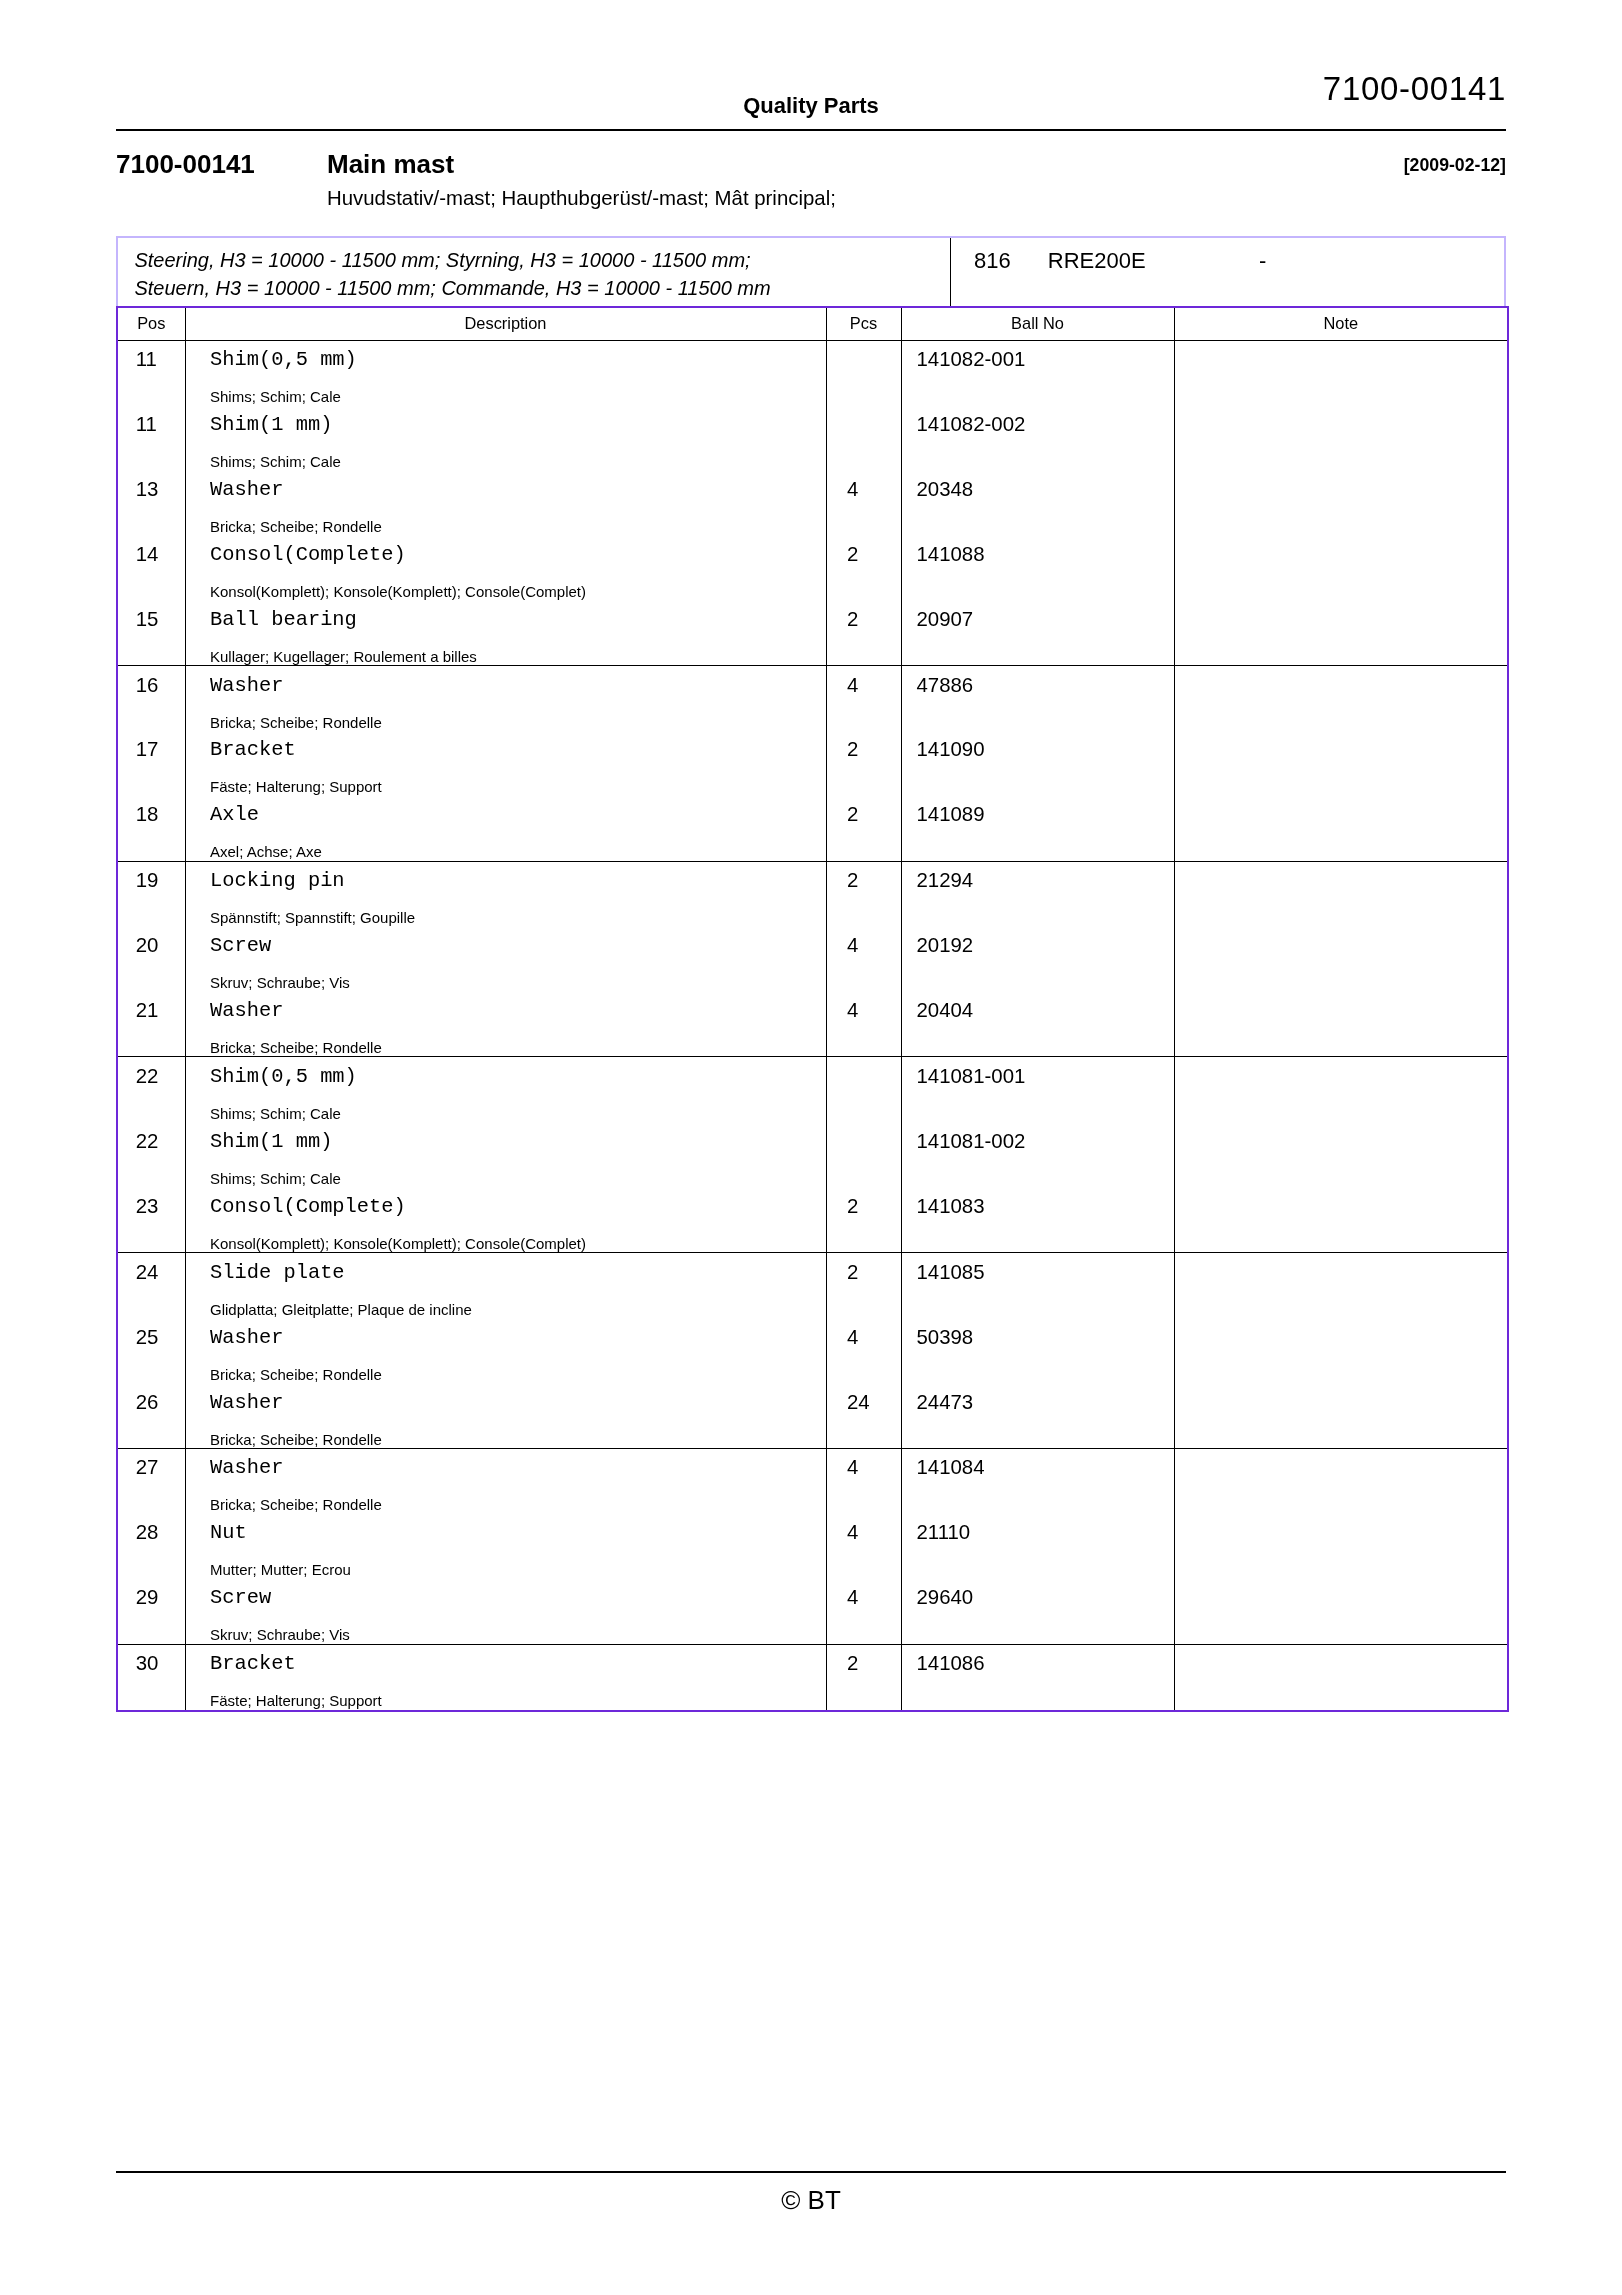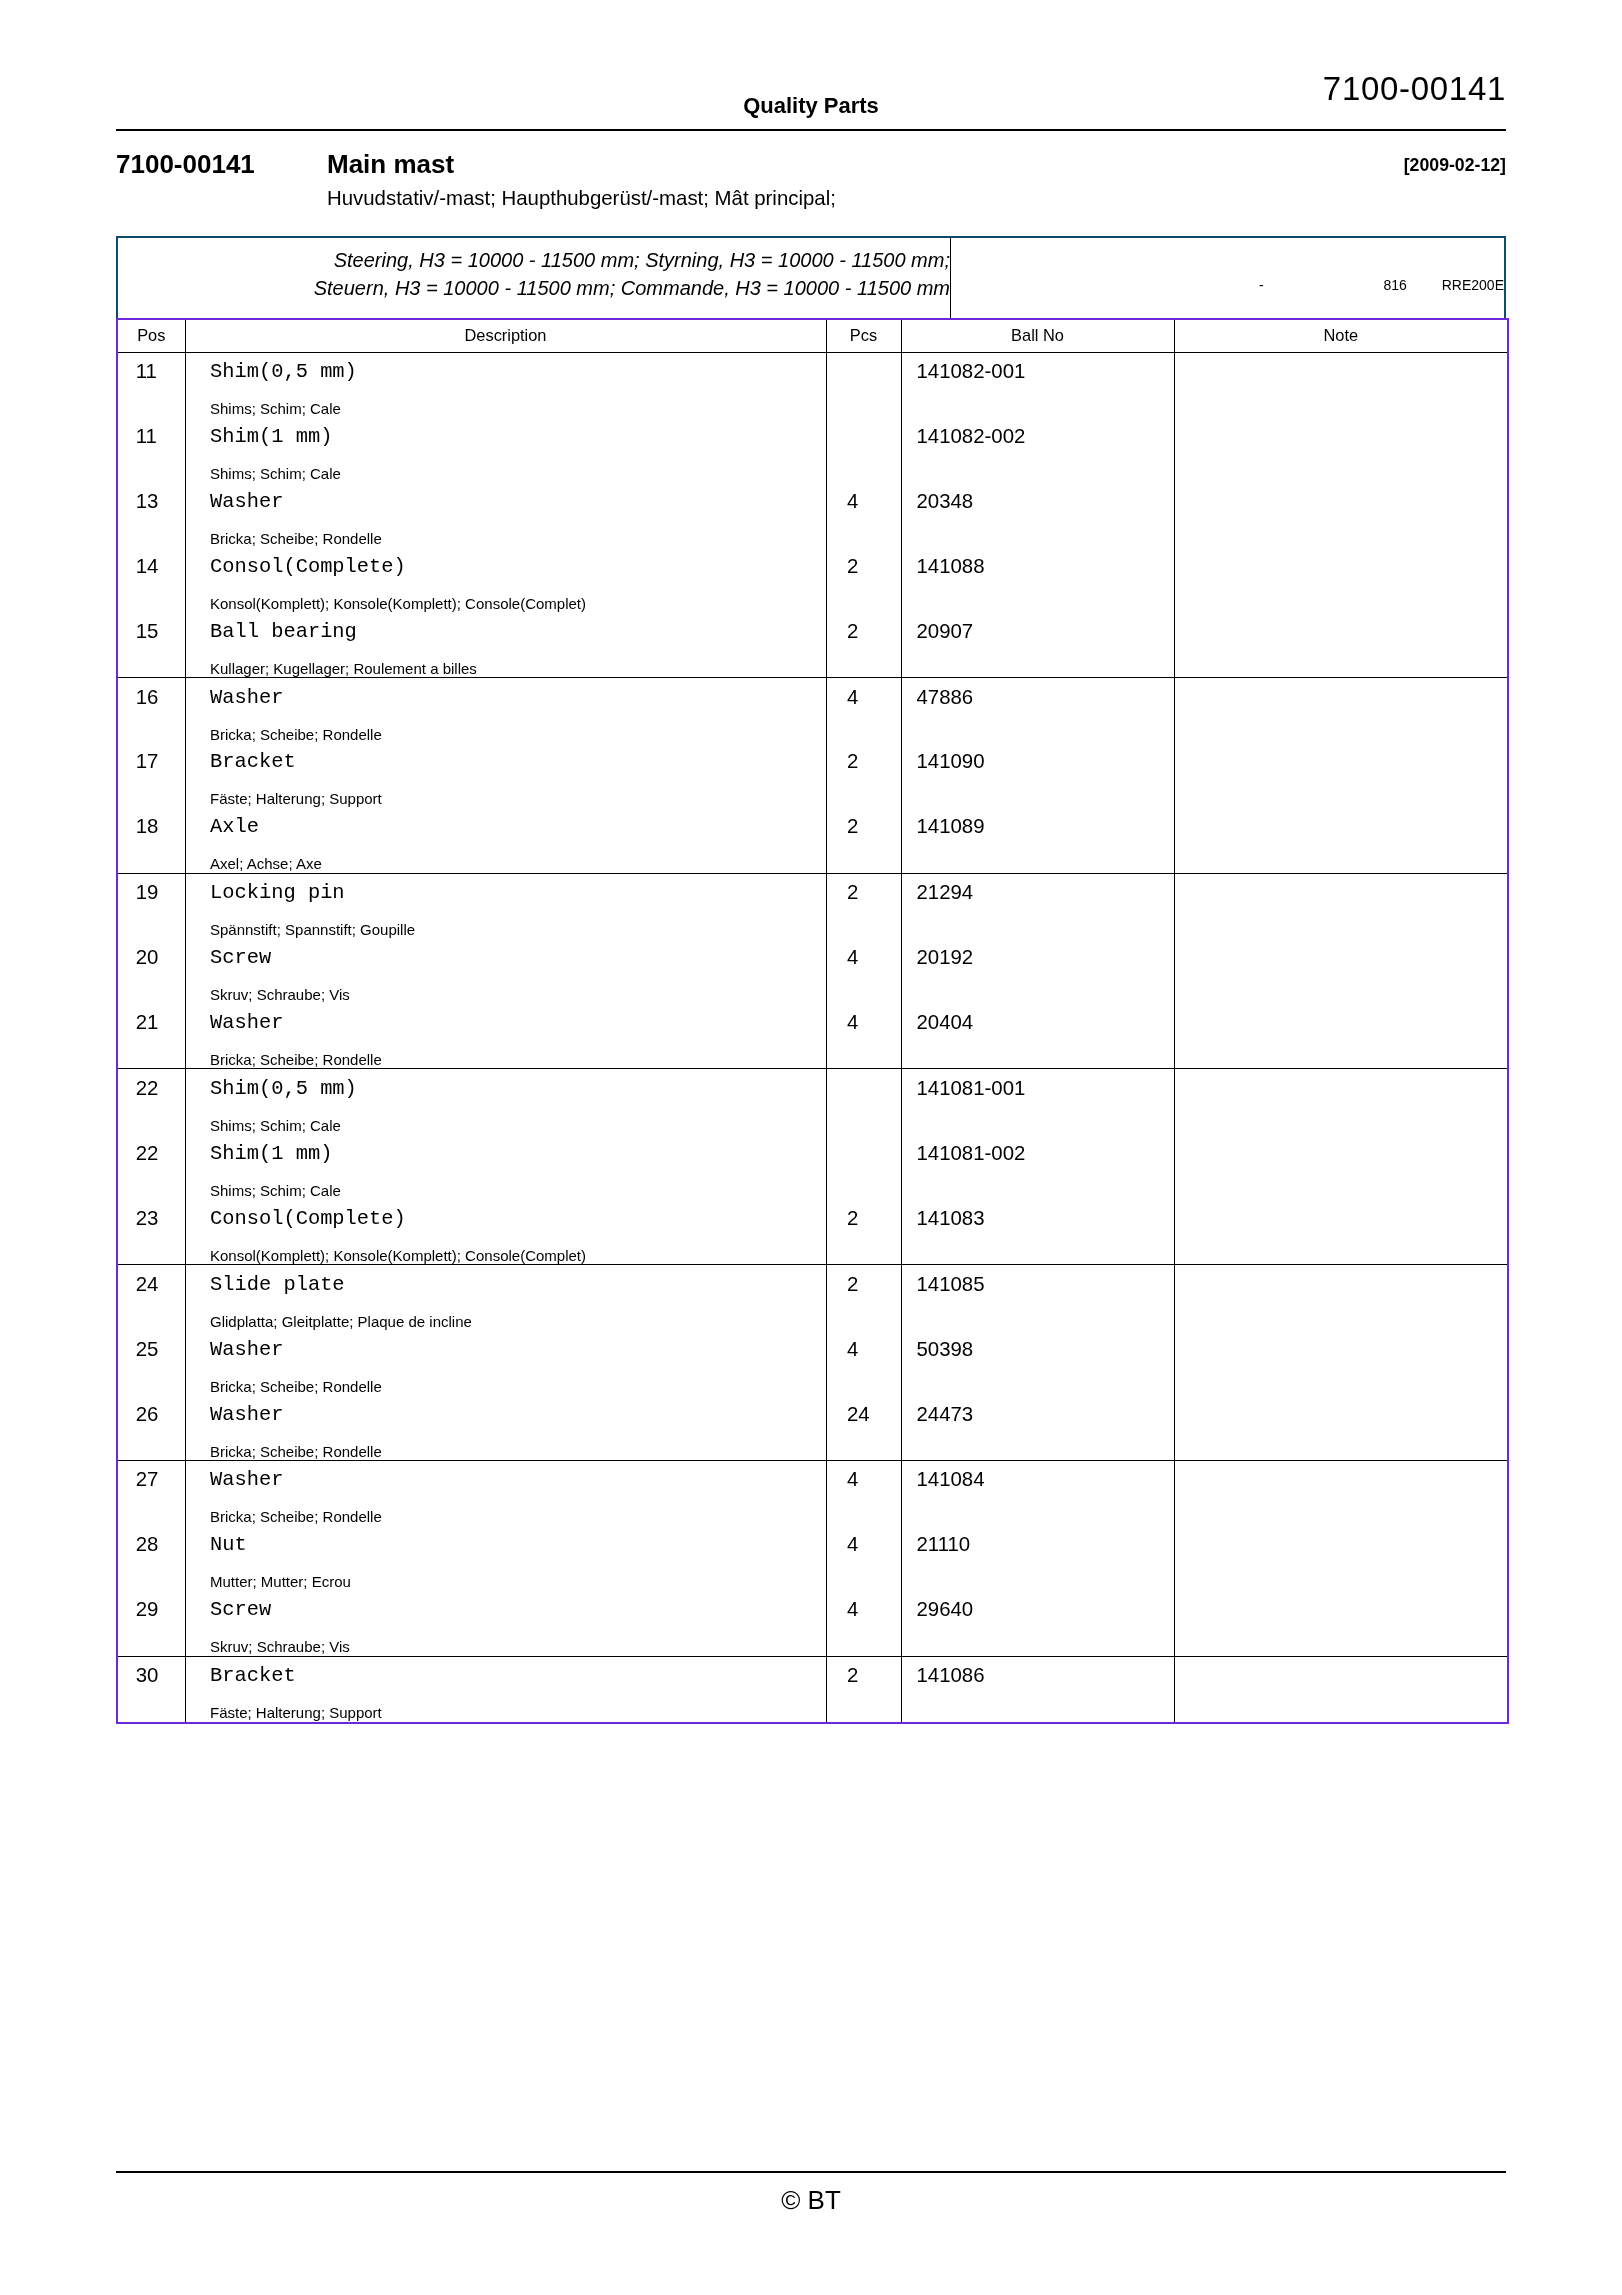--- a/index.html
+++ b/index.html
@@ -15,23 +15,23 @@
   
   .title-block    { position: absolute; top: 149px; left: 116px; width: 1390px; height: 75px; }
   .title-number   { position: absolute; left: 0; top: 0; font-size: 26px; font-weight: bold; }
   .title-name     { position: absolute; left: 211px; top: 0; font-size: 26px; font-weight: bold; }
   .title-date     { position: absolute; right: 0; top: 5.5px; font-size: 17.7px; font-weight: bold; }
   .title-subtitle { position: absolute; left: 211px; top: 38px; font-size: 20.4px; }
 
   
   .table-wrap { position: absolute; top: 236px; left: 116px; width: 1390px; }
 
-  .info-box   { display: flex; border: 2px solid #0c4a6e; height: 84px; background: #fff; text-align: right; }
+  .info-box   { display: flex; border: 2px solid #c4b5fd; height: 72px; background: #fff; }
   .info-left  { width: 833px; border-right: 1.4px solid #000; padding: 7.5px 0 0 16.4px; font-style: italic; font-size: 20px; line-height: 28px; }
-  .info-right { flex: 1; position: relative; padding: 10.2px 0 0 23px; font-size: 14px; margin-top: 29px; }
+  .info-right { flex: 1; position: relative; padding: 10.2px 0 0 23px; font-size: 22px; }
   .info-model { margin-left: 31px; }
   .info-serial{ position: absolute; left: 308px; top: 10.2px; }
 
   table.parts { width: 100%; border-collapse: collapse; table-layout: fixed; border: 2px solid #6d28d9; margin-top: -2px; }
   table.parts th { font-size: 16.4px; font-weight: normal; height: 33px; border-bottom: 1.4px solid #000; text-align: center; vertical-align: middle; }
   table.parts th + th, table.parts td + td { border-left: 1.4px solid #000; }
   table.parts td { vertical-align: top; height: 60px; padding-top: 7.5px; font-size: 20.4px; }
   tr.group-end td { border-bottom: 1.4px solid #000; }
 
   .c-pos  { padding-left: 17.7px; }

